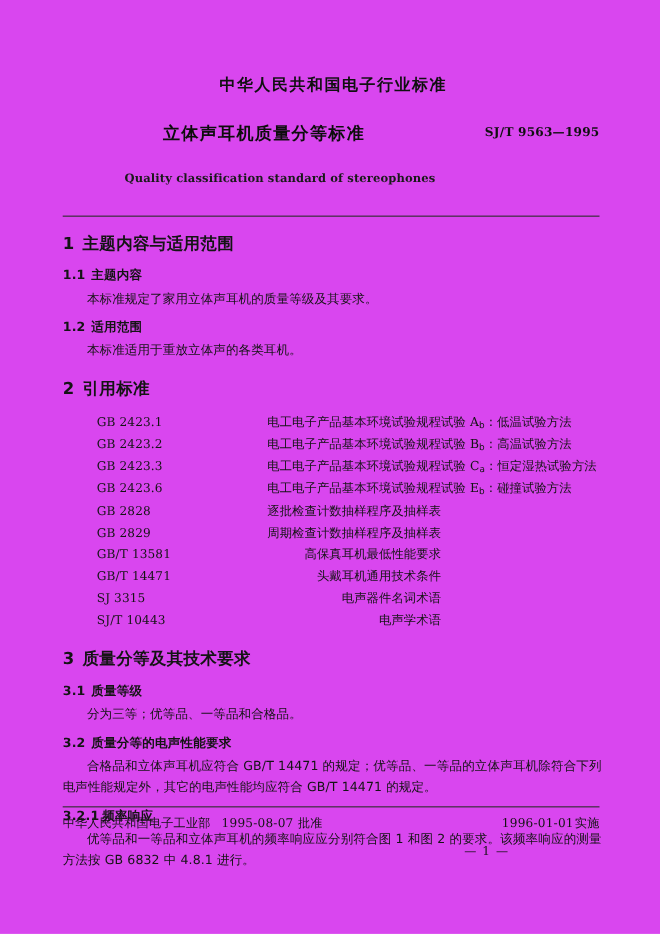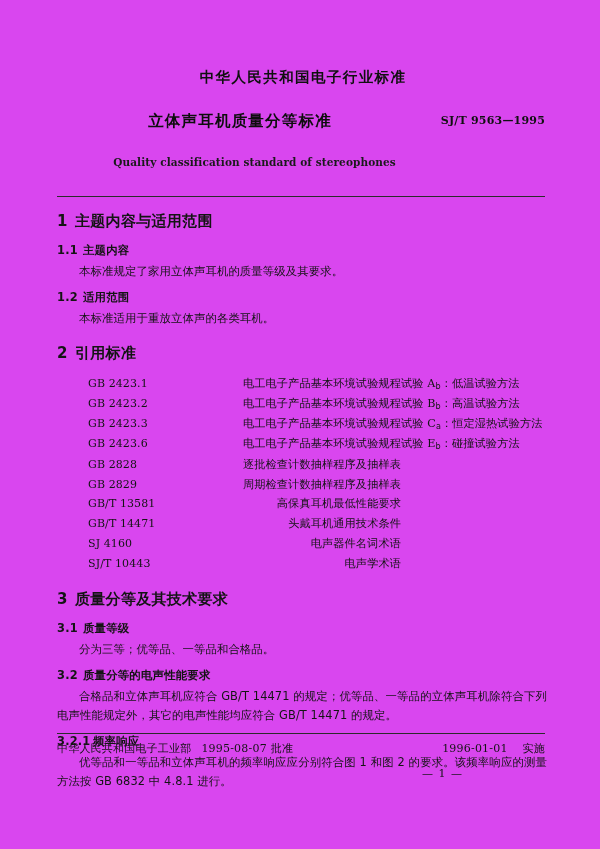--- a/index.html
+++ b/index.html
@@ -177,21 +177,21 @@
     align-items: baseline;
     font-size: 11px;
     letter-spacing: 0.2px;
   }
   .footer-left .date {
     font-family: "DejaVu Serif", "Liberation Serif", serif;
     margin: 0 4px 0 10px;
   }
   .footer-right .date {
     font-family: "DejaVu Serif", "Liberation Serif", serif;
-    margin-right: 15px;
+    margin-right: 1px;
   }
   .page-number {
     margin-top: 11px;
     text-align: right;
     padding-right: 82px;
     font-size: 11px;
     font-family: "DejaVu Serif", "Liberation Serif", serif;
     letter-spacing: 1px;
   }
 </style>
@@ -268,21 +268,21 @@
         <span class="ref-code">GB/T 13581</span>
         <span class="ref-name">高保真耳机最低性能要求</span>
         <span class="ref-test"></span>
       </div>
       <div class="ref-row">
         <span class="ref-code">GB/T 14471</span>
         <span class="ref-name">头戴耳机通用技术条件</span>
         <span class="ref-test"></span>
       </div>
       <div class="ref-row">
-        <span class="ref-code">SJ 4160</span>
+        <span class="ref-code">SJ 3315</span>
         <span class="ref-name">电声器件名词术语</span>
         <span class="ref-test"></span>
       </div>
       <div class="ref-row">
         <span class="ref-code">SJ/T 10443</span>
         <span class="ref-name">电声学术语</span>
         <span class="ref-test"></span>
       </div>
     </div>
 

